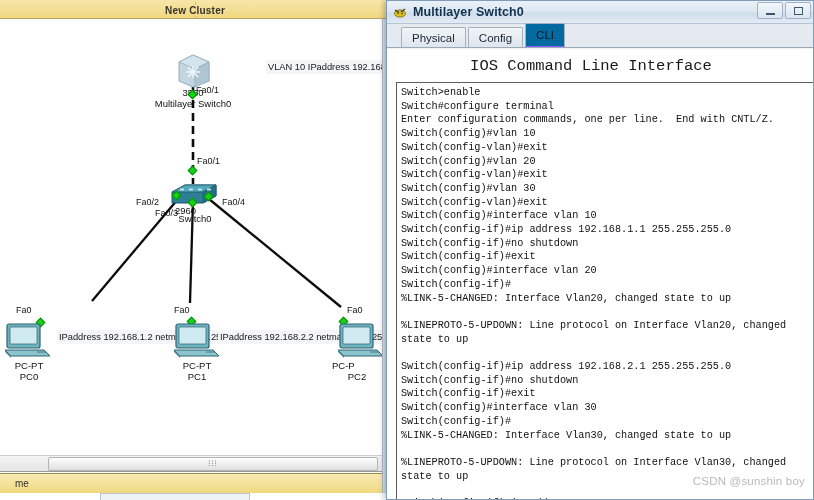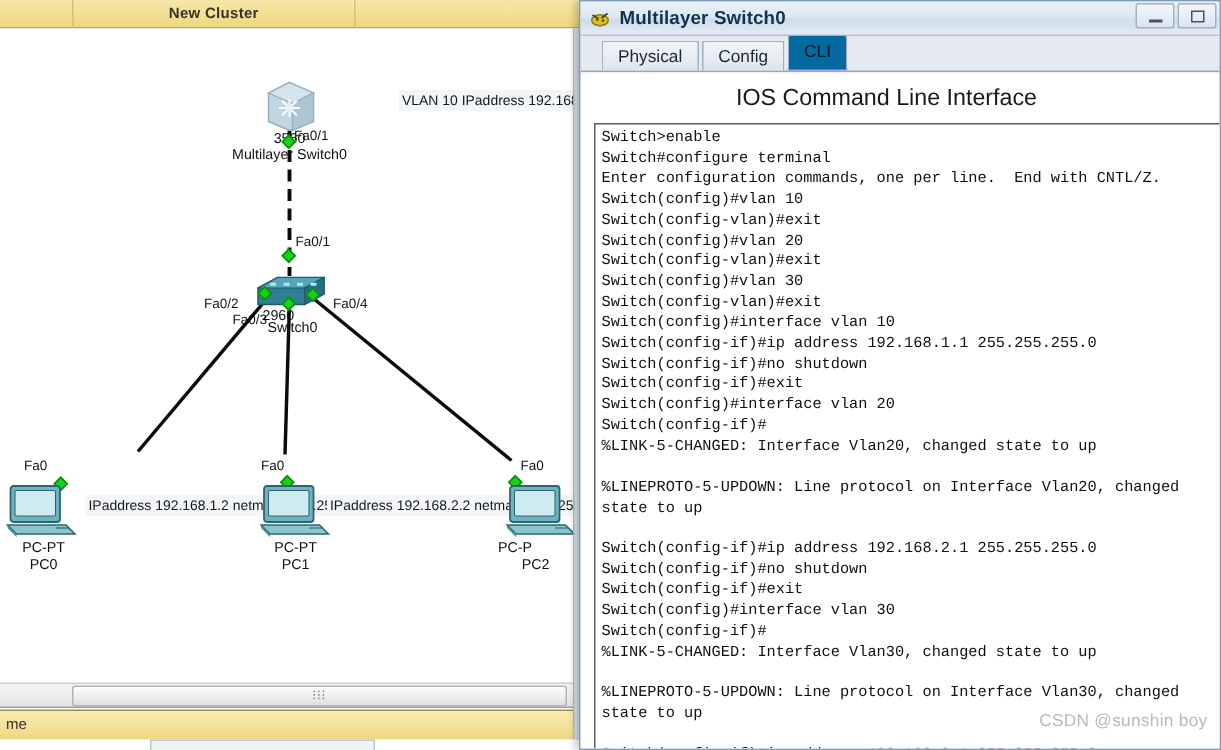--- a/index.html
+++ b/index.html
@@ -13,21 +13,21 @@
 
   
   #pt-app {
     position: absolute; left: 0; top: 0; width: 390px; height: 500px;
     background: #ffffff; overflow: hidden;
   }
   .pt-toolbar {
     position: absolute; left: 0; top: 0; width: 390px; height: 19px;
     background: linear-gradient(to bottom,#f6e6a8 0%,#f3df94 55%,#eed77f 100%);
     border-bottom: 1px solid #b9a45f;
-    display: flex; align-items: center;
+    display: flex; align-items: center; flex-direction: column;
   }
   .pt-tb-sep { width:1px; height:19px; background:#d8c172; }
   .pt-tb-cell { display:flex; align-items:center; justify-content:center; height:19px;
                 font-size: 10px; color:#3a3329; font-weight:bold; letter-spacing:.2px;}
   .pt-tb-cell.dim { color:#6d6554; font-weight:bold; }
 
   .pt-canvas {
     position: absolute; left: 0; top: 19px; width: 390px; height: 436px;
     background: #ffffff; overflow: hidden;
   }
@@ -42,21 +42,21 @@
     position:absolute; left:48px; top:1px; width:330px; height:14px;
     background: linear-gradient(to bottom,#fdfdfd,#e0e0e0);
     border:1px solid #b3b3b3; border-radius:2px;
     display:flex; align-items:center; justify-content:center;
   }
   .pt-hscroll .grip { font-size:8px; color:#777; letter-spacing:1px; line-height:1;}
   .pt-bottombar {
     position:absolute; left:0; top:473px; width:382px; height:20px;
     background: linear-gradient(to bottom,#f8eab2 0%,#f4e198 60%,#efd77e 100%);
     border-top:1px solid #9c8d55;
-    display:flex; align-items:center; padding-left:4px;
+    display:flex; align-items:center; padding-left:15px;
     font-size:10px; color:#33302a;
   }
   .pt-bottomwhite{
     position:absolute; left:0; top:493px; width:382px; height:7px; background:#fff;
   }
   .pt-bottomtab{
     position:absolute; left:100px; top:493px; width:150px; height:7px;
     background:#eef3f8; border:1px solid #bcc6d0; border-bottom:none;
   }
 
@@ -123,21 +123,21 @@
     display:flex; align-items:center;
     font-size:11.5px; color:#1b2733;
   }
   .tab.active {
     height:24px; background:#0369a1; border-bottom:1px solid #8b5cf6;
     font-weight:normal; color:#0d1620; position:relative; z-index:2;
   }
   .cli-body { position:absolute; left:0; top:48px; width:426px; height:450px; background:#ffffff; }
   .cli-heading {
     text-align:center; font-size:15.5px; color:#1a1a1a; padding:8px 18px 7px 0;
-    font-family:Liberation Sans, sans-serif;
+    font-family:Liberation Mono, monospace;
   }
   .cli-frame{
     position:absolute; left:9px; top:33px; width:432px; height:417px;
     background:#ffffff; border:1px solid #5d5d5d; border-bottom:none; overflow:hidden;
   }
   .cli-text{
     font-family:"Liberation Mono", monospace;
     font-size:10.2px; line-height:13.7px; color:#101010;
     white-space:pre; padding:3px 0 0 4px;
   }

